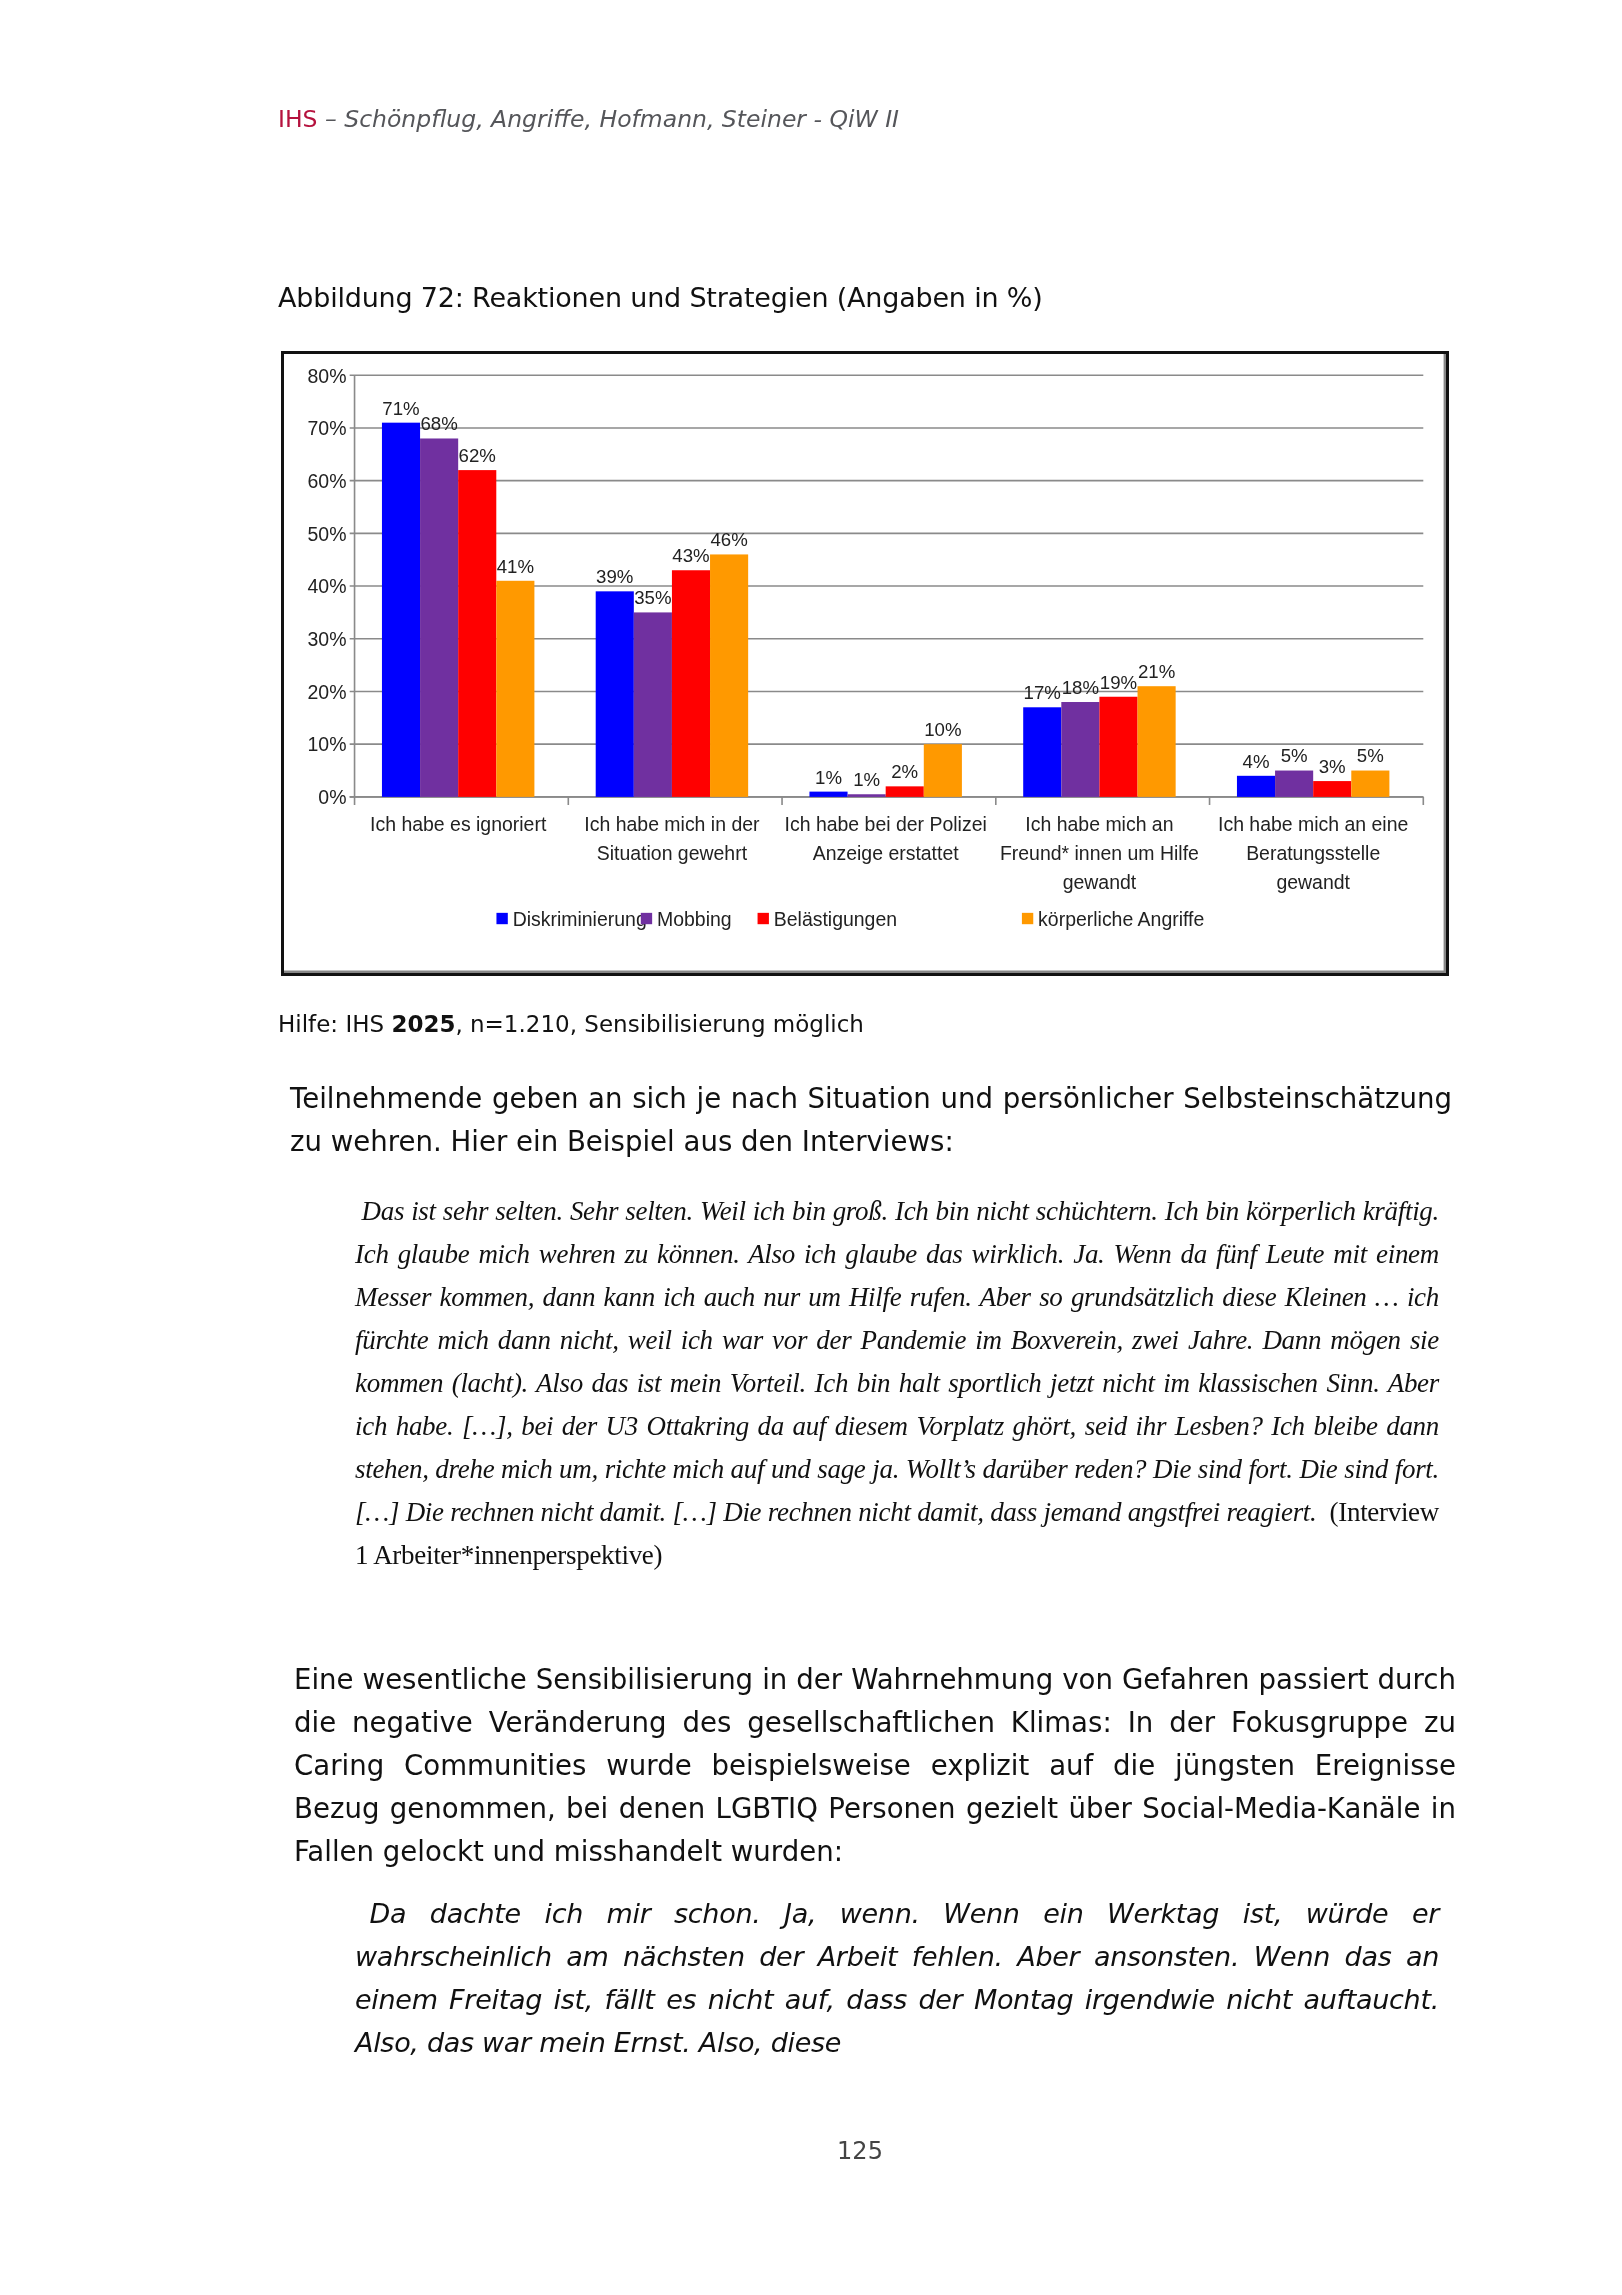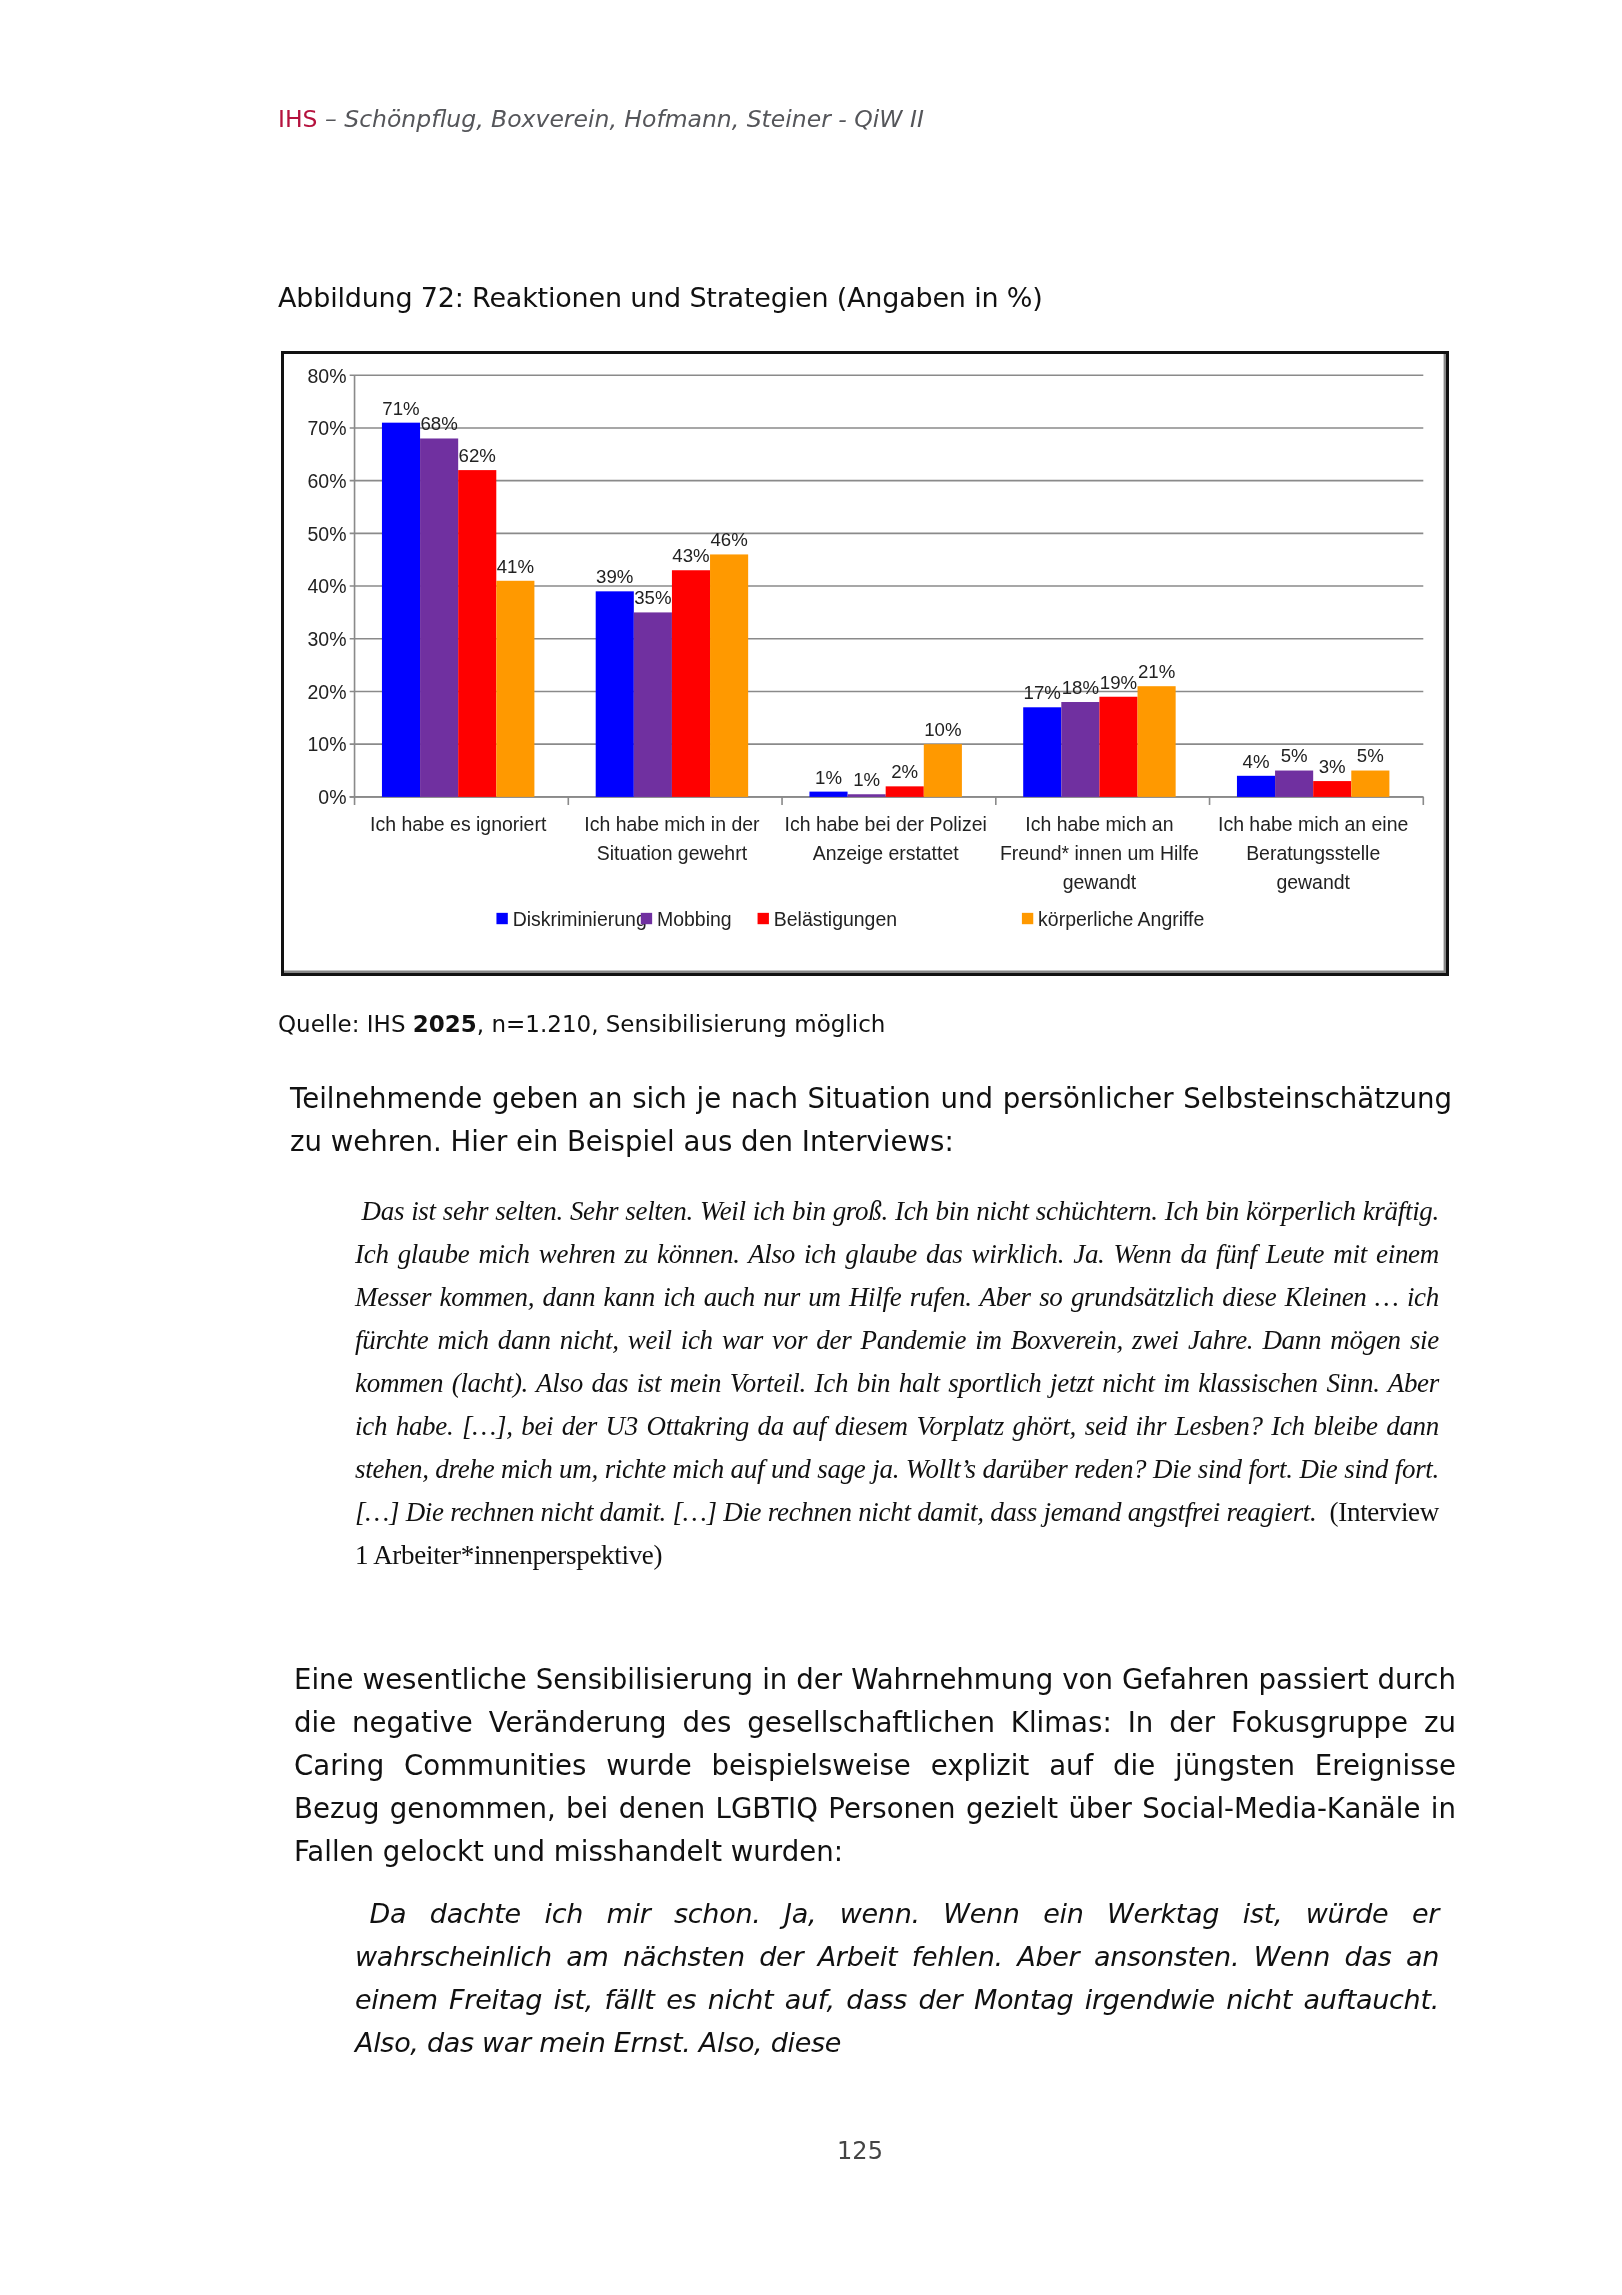--- a/index.html
+++ b/index.html
@@ -27,21 +27,21 @@
   .quote { position: absolute; left: 355px; width: 1084px; font-size: 27px; line-height: 43px; text-align: justify; font-style: italic; color: #111; letter-spacing: -0.3px; }
   .quote-1 { top: 1190px; text-indent: 6.5px; font-family: Liberation Serif, serif; }
   .quote-2 { top: 1892px; text-indent: 14.6px; }
   .quote .attribution { font-style: normal; }
 
   .page-number { position: absolute; left: 0; width: 1720px; top: 2137px; text-align: center; font-size: 24px; color: #444; }
 </style>
 </head>
 <body>
 
-<div class="running-header"><span class="org">IHS</span><span class="rest"> – </span><span class="rest">Schönpflug, Boxverein, Hofmann, Steiner - QiW II</span></div>
+<div class="running-header"><span class="org">IHS</span><span class="rest"> – </span><span class="rest">Schönpflug, Angriffe, Hofmann, Steiner - QiW II</span></div>
 
 <div class="figure-title">Abbildung 72: Reaktionen und Strategien (Angaben in %)</div>
 
 <div class="chart-frame">
   <svg id="chart-svg" width="1162" height="619" xmlns="http://www.w3.org/2000/svg" viewBox="0 0 1433 763">
       <line x1="81" x2="1405" y1="546" y2="546" stroke="#8a8a8a" stroke-width="2"></line>
       <text x="77" y="555" text-anchor="end" font-size="24" fill="#222">0%</text>
       <line x1="81" x2="1405" y1="481" y2="481" stroke="#8a8a8a" stroke-width="2"></line>
       <text x="77" y="490" text-anchor="end" font-size="24" fill="#222">10%</text>
       <line x1="81" x2="1405" y1="416" y2="416" stroke="#8a8a8a" stroke-width="2"></line>
@@ -121,21 +121,21 @@
       <text x="282" y="705" font-size="24" fill="#222">Diskriminierung</text>
       <rect x="440" y="689" width="14" height="14" fill="#7030a0"></rect>
       <text x="460" y="705" font-size="24" fill="#222">Mobbing</text>
       <rect x="584" y="689" width="14" height="14" fill="#ff0000"></rect>
       <text x="604" y="705" font-size="24" fill="#222">Belästigungen</text>
       <rect x="910" y="689" width="14" height="14" fill="#ff9900"></rect>
       <text x="930" y="705" font-size="24" fill="#222">körperliche Angriffe</text>
     </svg>
 </div>
 
-<div class="source-line"><span>Quelle: IHS </span><b>2025</b><span>, n=1.210, Sensibilisierung möglich</span></div>
+<div class="source-line"><span>Hilfe: IHS </span><b>2025</b><span>, n=1.210, Sensibilisierung möglich</span></div>
 
 <p class="para para-1" style="margin:12px">Teilnehmende geben an sich je nach Situation und persönlicher Selbsteinschätzung zu wehren. Hier ein Beispiel aus den Interviews:</p>
 
 <p class="quote quote-1" style="margin:0"><span>Das ist sehr selten. Sehr selten. Weil ich bin groß. Ich bin nicht schüchtern. Ich bin körperlich kräftig. Ich glaube mich wehren zu können. Also ich glaube das wirklich. Ja. Wenn da fünf Leute mit einem Messer kommen, dann kann ich auch nur um Hilfe rufen. Aber so grundsätzlich diese Kleinen … ich fürchte mich dann nicht, weil ich war vor der Pandemie im Boxverein, zwei Jahre. Dann mögen sie kommen (lacht). Also das ist mein Vorteil. Ich bin halt sportlich jetzt nicht im klassischen Sinn. Aber ich habe. […], bei der U3 Ottakring da auf diesem Vorplatz ghört, seid ihr Lesben? Ich bleibe dann stehen, drehe mich um, richte mich auf und sage ja. Wollt’s darüber reden? Die sind fort. Die sind fort. […] Die rechnen nicht damit. […] Die rechnen nicht damit, dass jemand angstfrei reagiert.</span>&nbsp;&nbsp;<span class="attribution">(Interview 1 Arbeiter*innenperspektive)</span></p>
 
 <p class="para para-2" style="margin:16px">Eine wesentliche Sensibilisierung in der Wahrnehmung von Gefahren passiert durch die negative Veränderung des gesellschaftlichen Klimas: In der Fokusgruppe zu Caring Communities wurde beispielsweise explizit auf die jüngsten Ereignisse Bezug genommen, bei denen LGBTIQ Personen gezielt über Social-Media-Kanäle in Fallen gelockt und misshandelt wurden:</p>
 
 <p class="quote quote-2" style="margin:0"><span>Da dachte ich mir schon. Ja, wenn. Wenn ein Werktag ist, würde er wahrscheinlich am nächsten der Arbeit fehlen. Aber ansonsten. Wenn das an einem Freitag ist, fällt es nicht auf, dass der Montag irgendwie nicht auftaucht. Also, das war mein Ernst. Also, diese</span></p>
 
 <div class="page-number">125</div>

